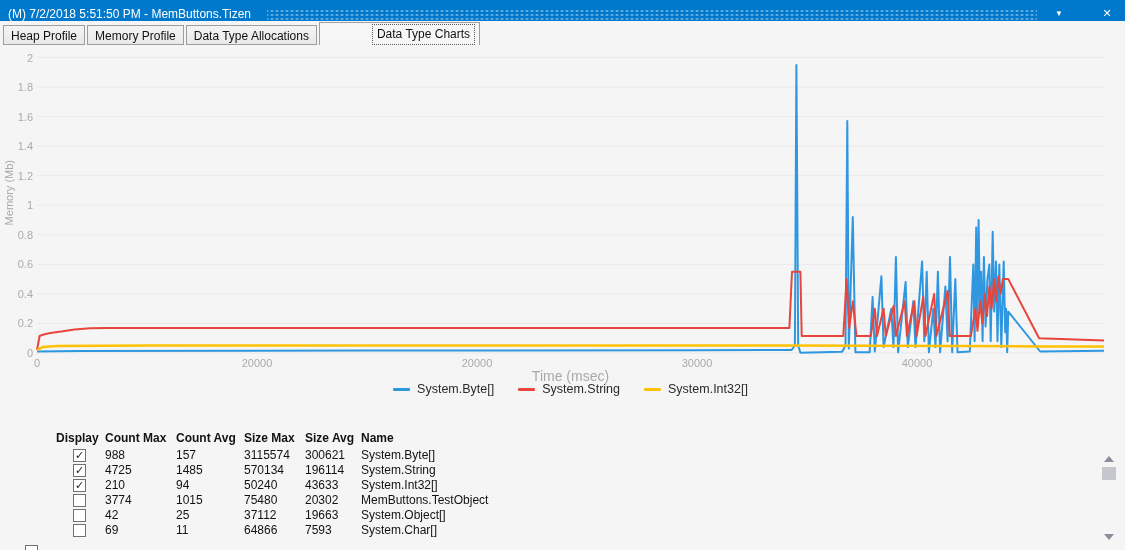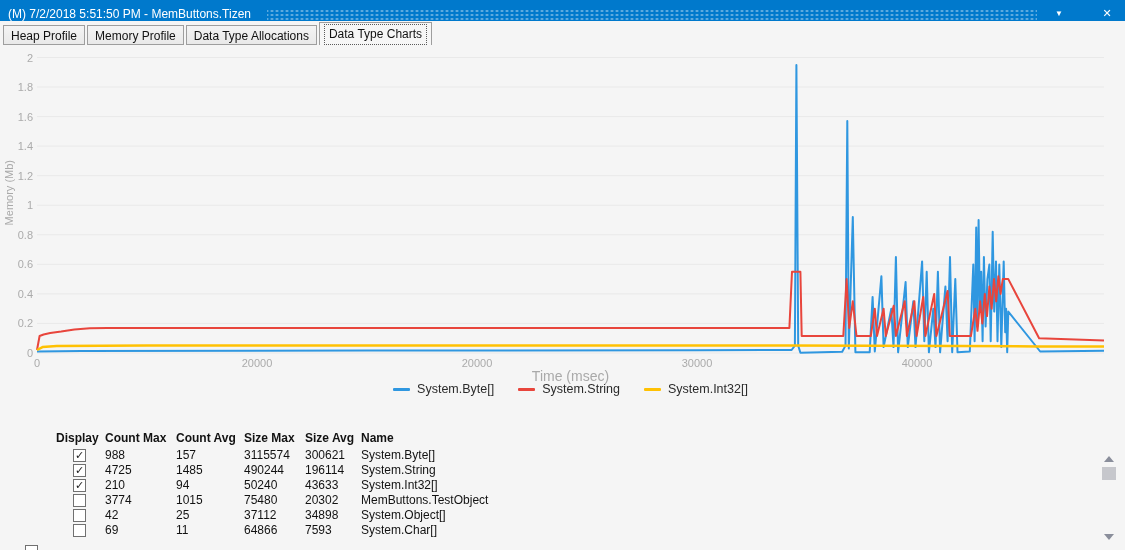--- a/index.html
+++ b/index.html
@@ -28,21 +28,21 @@
   .tabstrip{position:absolute;left:3px;top:22px;height:23px;display:flex;align-items:flex-end;}
   .tab{
     box-sizing:border-box;height:20px;margin-right:2px;padding:2px 7px 0 7px;
     border:1px solid #9E9E9E;background:linear-gradient(#F4F4F4,#E9E9E9);
     font-size:12px;color:#111;white-space:nowrap;display:flex;align-items:center;
   }
   .tab.active{
     height:23px;background:#F6F6F6;border-bottom:none;padding:0 4px;
     position:relative;z-index:2;
   }
-  .tab.active .focusrect{border:1px dotted #5A5A5A;padding:2px 4px 3px 4px;}
+  .tab.active .focusrect{border:1px dotted #5A5A5A;padding:2px 4px 3px 4px;margin-left:48px;}
   
   #chart-svg{position:absolute;left:0;top:0;pointer-events:none;}
   .ylabel{position:absolute;width:33px;text-align:right;font-size:11px;color:#ABABAB;}
   .xlabel{position:absolute;width:60px;text-align:center;font-size:11px;color:#ABABAB;}
   .axis-title-x{position:absolute;left:37px;width:1067px;top:368px;text-align:center;
     font-size:14px;color:#A9A9A9;}
   .axis-title-y{position:absolute;left:3px;top:160px;font-size:11px;color:#A9A9A9;
     writing-mode:vertical-rl;transform:rotate(180deg);}
   .legend{position:absolute;left:37px;top:382px;width:1067px;display:flex;
     justify-content:center;gap:24px;align-items:center;}
@@ -164,21 +164,21 @@
     <div class="td">988</div>
     <div class="td">157</div>
     <div class="td">3115574</div>
     <div class="td">300621</div>
     <div class="td">System.Byte[]</div>
     <div class="cbwrap">
       <div class="checkbox">✓</div>
     </div>
     <div class="td">4725</div>
     <div class="td">1485</div>
-    <div class="td">490244</div>
+    <div class="td">570134</div>
     <div class="td">196114</div>
     <div class="td">System.String</div>
     <div class="cbwrap">
       <div class="checkbox">✓</div>
     </div>
     <div class="td">210</div>
     <div class="td">94</div>
     <div class="td">50240</div>
     <div class="td">43633</div>
     <div class="td">System.Int32[]</div>
@@ -189,21 +189,21 @@
     <div class="td">1015</div>
     <div class="td">75480</div>
     <div class="td">20302</div>
     <div class="td">MemButtons.TestObject</div>
     <div class="cbwrap">
       <div class="checkbox"></div>
     </div>
     <div class="td">42</div>
     <div class="td">25</div>
     <div class="td">37112</div>
-    <div class="td">34898</div>
+    <div class="td">19663</div>
     <div class="td">System.Object[]</div>
     <div class="cbwrap">
       <div class="checkbox"></div>
     </div>
     <div class="td">69</div>
     <div class="td">11</div>
     <div class="td">64866</div>
     <div class="td">7593</div>
     <div class="td">System.Char[]</div>
   </div>

